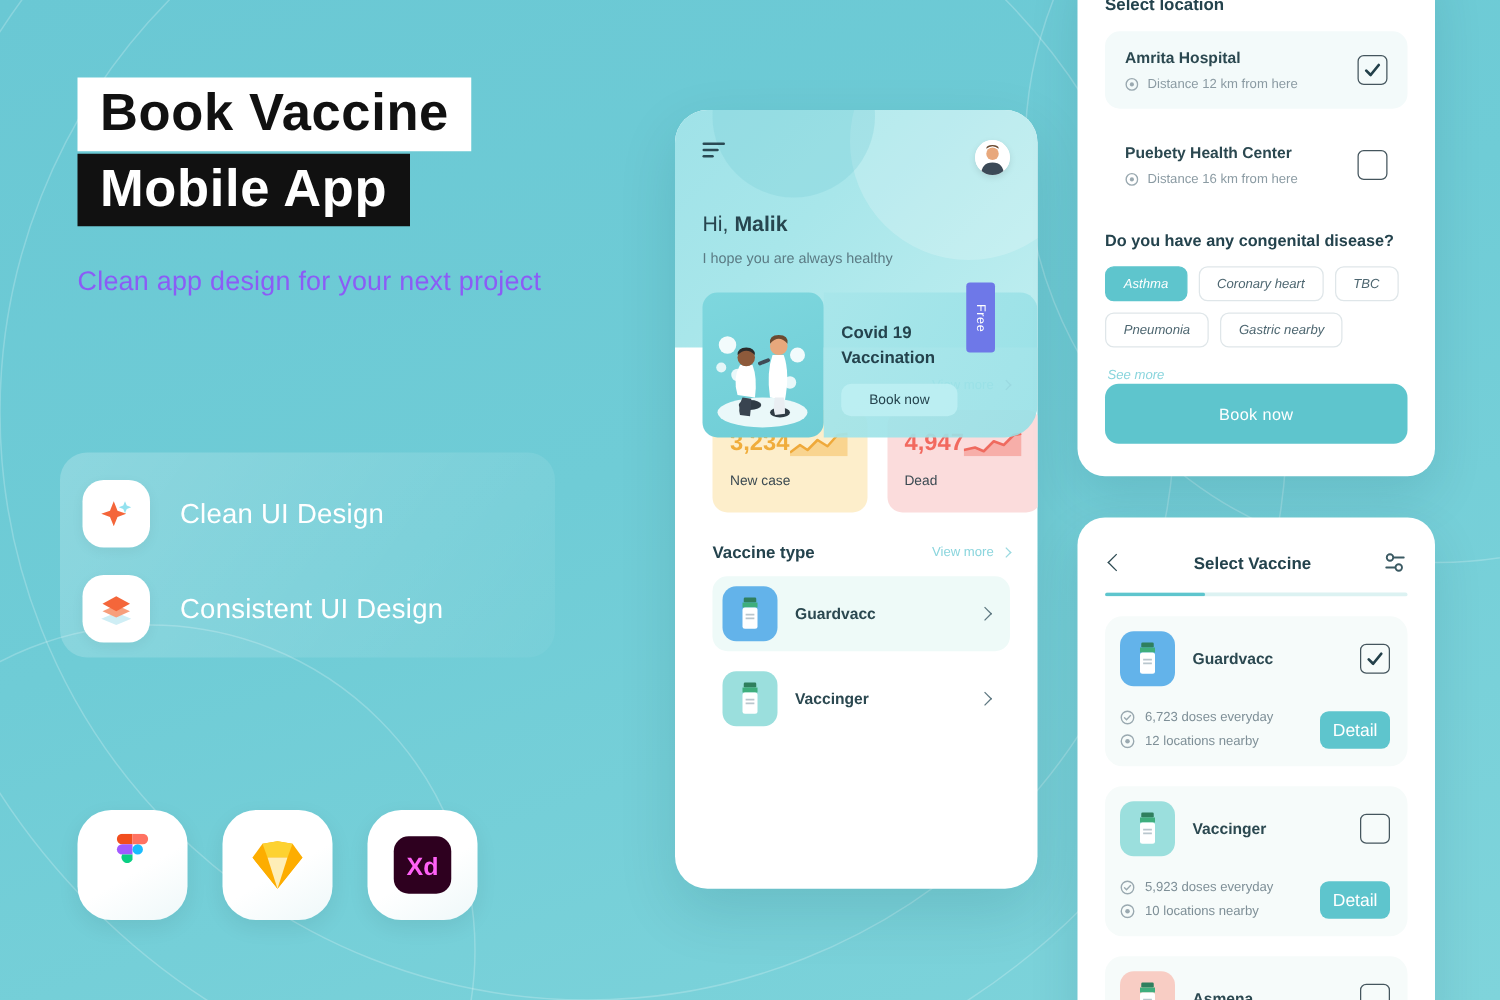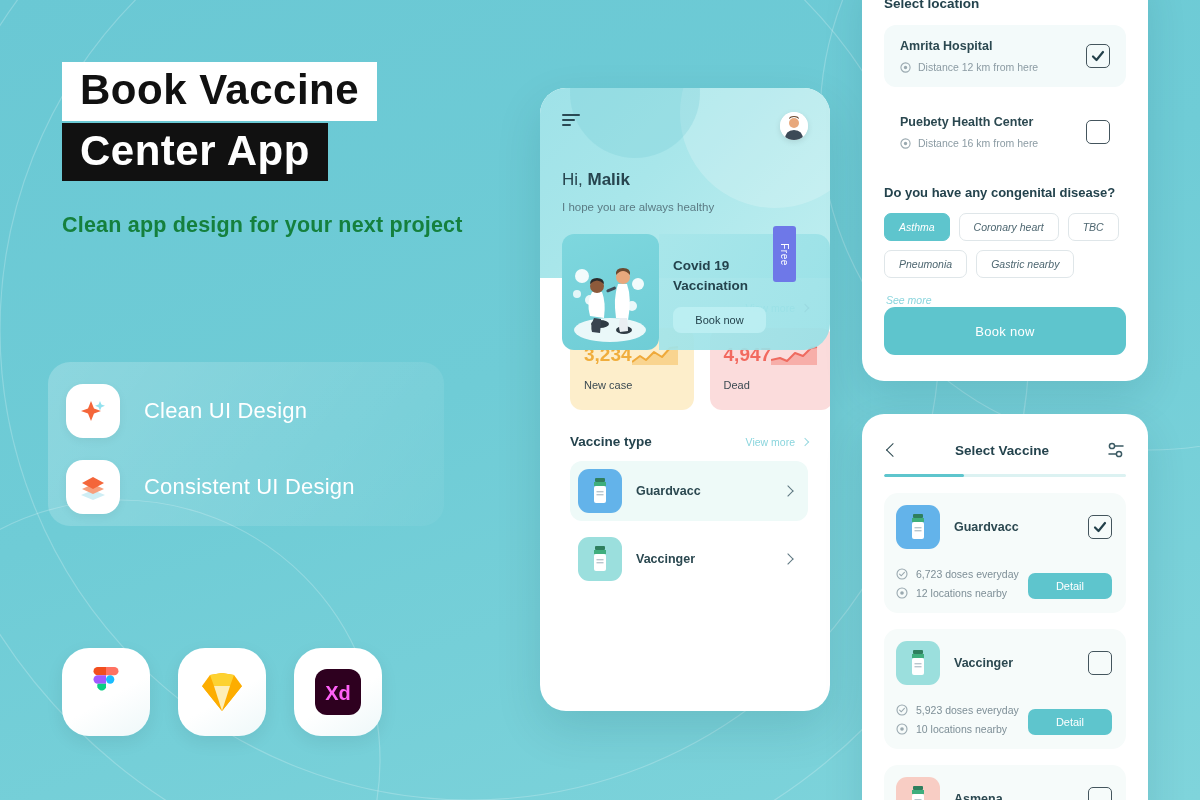--- a/index.html
+++ b/index.html
@@ -14,22 +14,22 @@
   
   .promo { position: absolute; left: 62px; top: 62px; width: 430px; }
   .title-line {
     display: inline-block;
     font-size: 42px; font-weight: bold; letter-spacing: 0.5px;
     padding: 6px 18px 8px 18px; line-height: 1.06;
   }
   .title-a { background: #ffffff; color: #111111; }
   .title-b { background: #111111; color: #ffffff; margin-top: 2px; }
   .promo-sub {
-    margin-top: 28px; color: #15803d; font-size: 21.5px;
-    line-height: 1.55; letter-spacing: 0.2px; font-weight: 700;
+    margin-top: 28px; color: #8b5cf6; font-size: 21.5px;
+    line-height: 1.55; letter-spacing: 0.2px; font-weight: 400;
   }
 
   
   .feature-card {
     position: absolute; left: 48px; top: 362px; width: 396px; height: 164px;
     border-radius: 22px;
     background: linear-gradient(125deg, rgba(255,255,255,0.22), rgba(255,255,255,0.04));
   }
   .feature-row { display: flex; align-items: center; gap: 24px; padding: 22px 0 0 18px; }
   .feat-icon {
@@ -175,39 +175,39 @@
   .pb-title { font-size: 13.5px; font-weight: bold; color: #24434d; }
   .progress { margin-top: 14px; height: 3px; border-radius: 3px; background: #dcf2f2; overflow: hidden; }
   .progress > i { display: block; height: 100%; background: #5ec5cd; border-radius: 3px; }
 
   .vcard { margin-top: 16px; border-radius: 14px; background: #f6fbfa; padding: 12px 14px 14px 12px; }
   .vcard-top { display: flex; align-items: center; gap: 14px; }
   .vcard-name { flex: 1; font-size: 12.5px; font-weight: bold; color: #2b4850; }
   .vmeta { margin-top: 12px; display: flex; align-items: flex-end; justify-content: space-between; }
   .vmeta-line { font-size: 10.5px; color: #7e8f97; display: flex; align-items: center; gap: 8px; margin-top: 7px; }
   .detail-btn {
-    background: #5ec5cd; color: #fff; font-size: 11px; border-radius: 7px;
-    padding: 7px 28px;
+    background: #5ec5cd; color: #fff; font-size: 14px; border-radius: 7px;
+    padding: 7px 10px;
   }
 </style>
 </head>
 <body>
 
 <svg class="bg-arcs" viewBox="0 0 1200 800">
   <g fill="none" stroke="rgba(255,255,255,0.22)" stroke-width="1.2">
     <circle cx="470" cy="330" r="470"></circle>
     <circle cx="470" cy="330" r="560"></circle>
     <circle cx="1150" cy="120" r="330"></circle>
     <circle cx="120" cy="760" r="260"></circle>
   </g>
 </svg>
 
 <div class="promo">
   <div class="title-line title-a">Book Vaccine</div><br>
-  <div class="title-line title-b">Center App</div>
+  <div class="title-line title-b">Mobile App</div>
   <div class="promo-sub">Clean app design for your next project</div>
 </div>
 
 <div class="feature-card">
   <div class="feature-row">
     <div class="feat-icon">
       <svg width="28" height="28" viewBox="0 0 28 28">
         <path d="M12 4 L15 11.5 L22 14 L15 16.5 L12 24 L9 16.5 L2 14 L9 11.5 Z" fill="#f4663a"></path>
         <path d="M21 4 L22.4 7.4 L26 8.8 L22.4 10.2 L21 13.6 L19.6 10.2 L16 8.8 L19.6 7.4 Z" fill="#93e2ef"></path>
       </svg>

